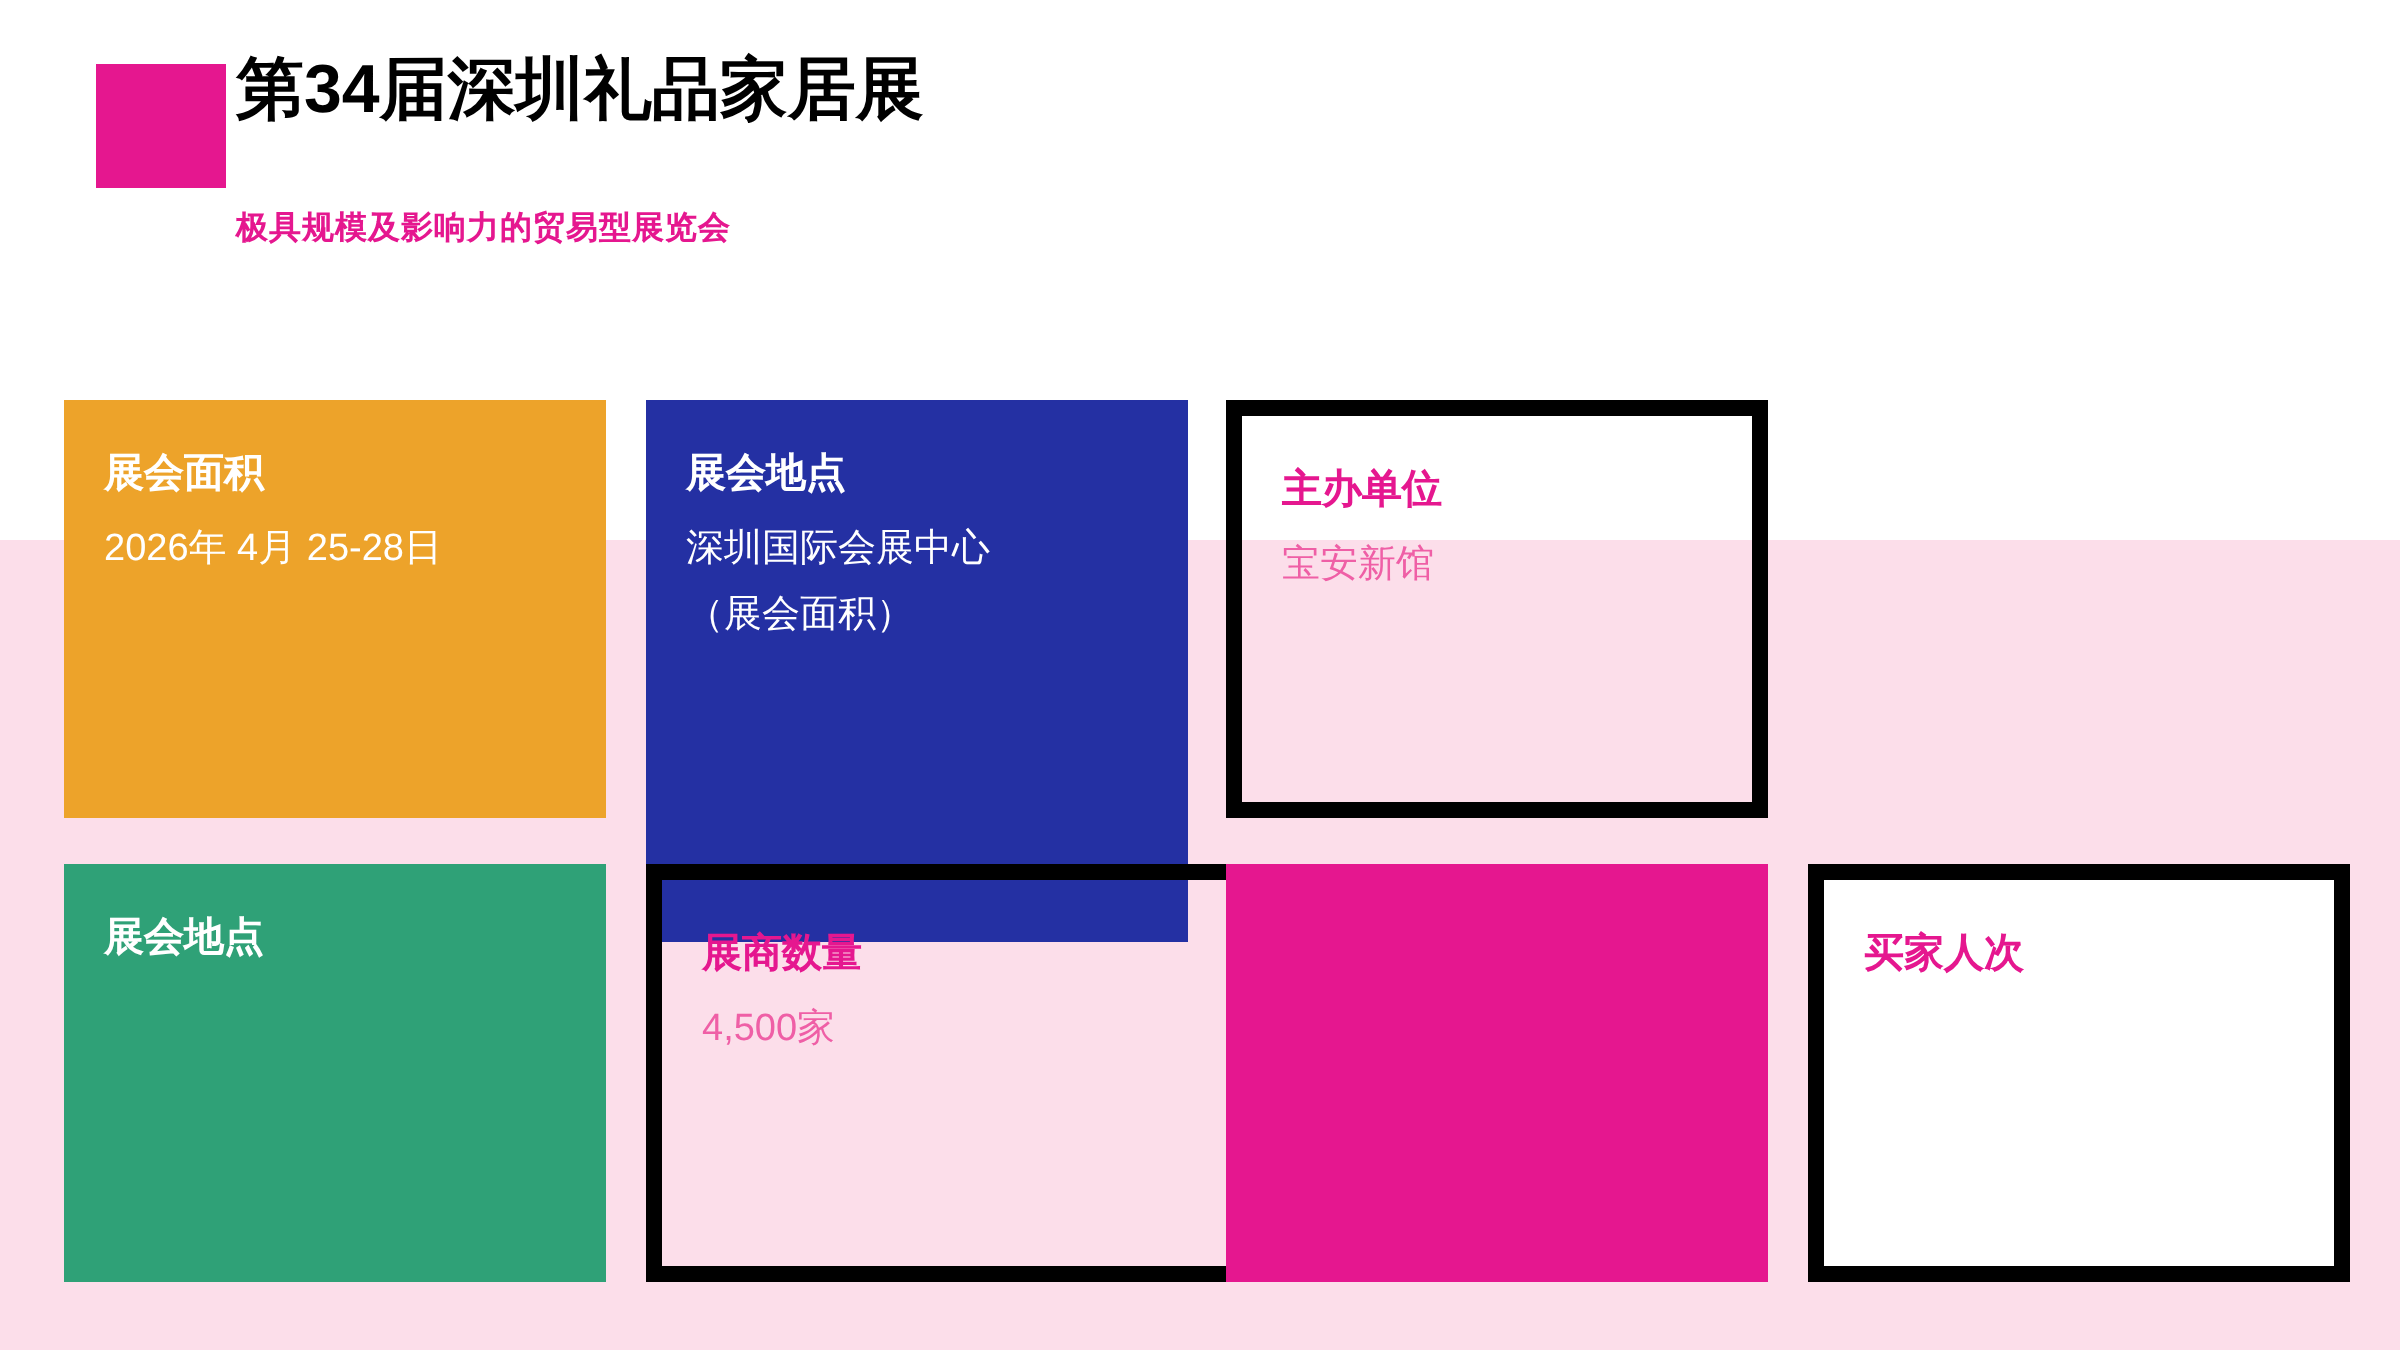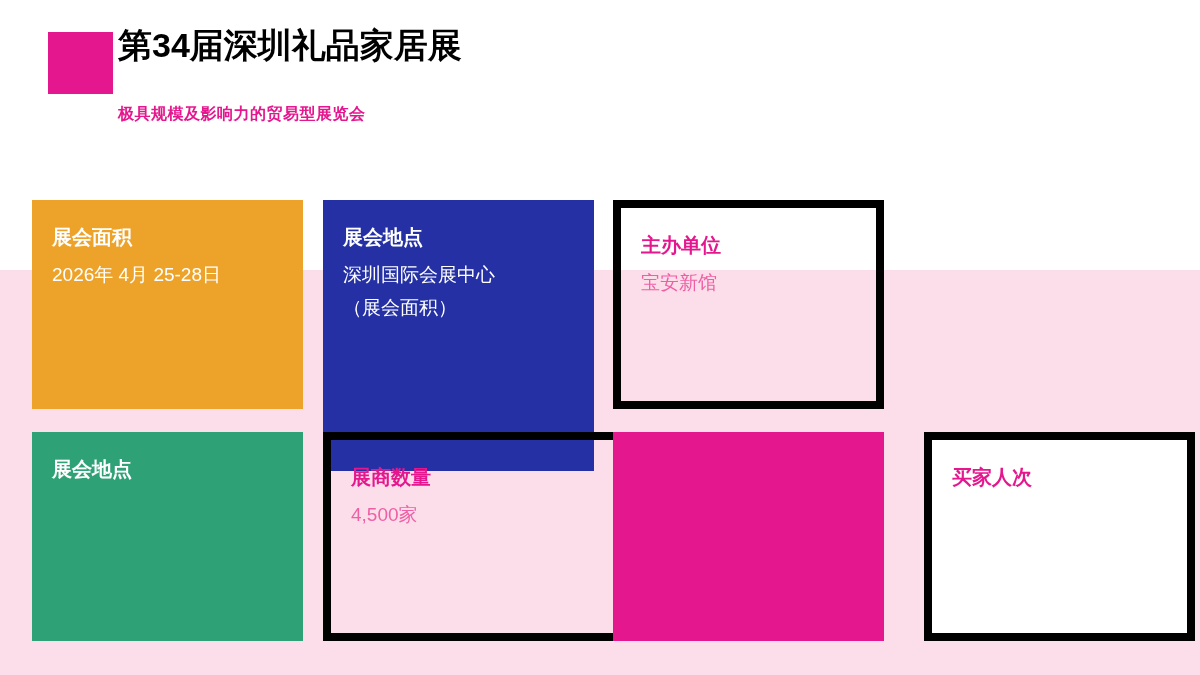--- a/index.html
+++ b/index.html
@@ -122,21 +122,21 @@
 
   
   #card-date     { left: 32px;  top: 200px; width: 271px; height: 209px; }
   #card-venue    { left: 323px; top: 200px; width: 271px; height: 271px; }
   #card-organizer{ left: 613px; top: 200px; width: 271px; height: 209px; }
 
   
   #card-area      { left: 32px;  top: 432px; width: 271px; height: 209px; }
   #card-exhibitors{ left: 323px; top: 432px; width: 308px; height: 209px; }
   #card-blank     { left: 613px; top: 432px; width: 271px; height: 209px; }
-  #card-buyers    { left: 924px; top: 432px; width: 271px; height: 209px; }
+  #card-buyers    { left: 904px; top: 432px; width: 271px; height: 209px; }
 </style>
 </head>
 <body>
 
 <div id="slide">
 
   <div class="bg-band"></div>
 
   <div class="header">
     <div class="logo-square"></div>

